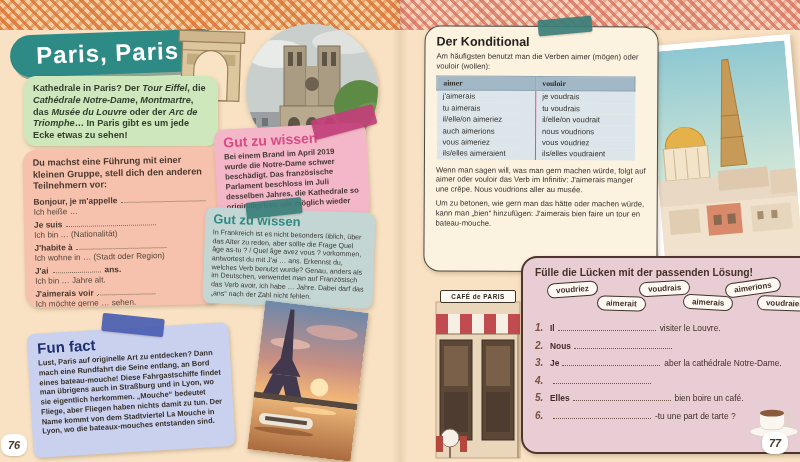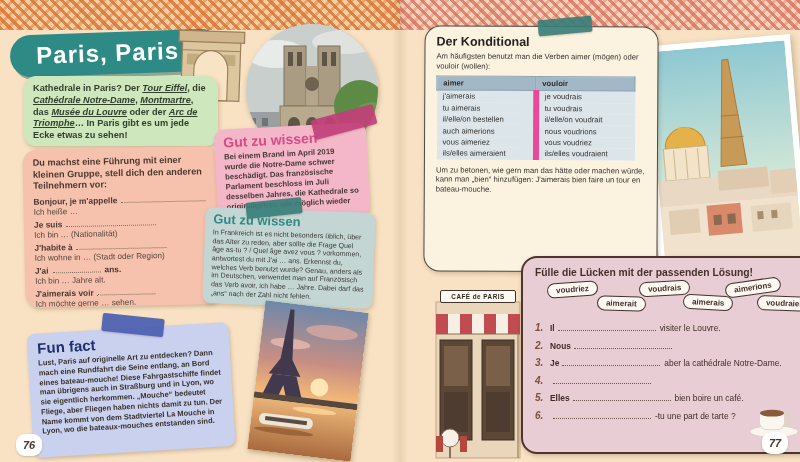--- a/index.html
+++ b/index.html
@@ -17,21 +17,21 @@
   .spine{position:absolute;left:392px;top:0;width:16px;height:462px;
     background:linear-gradient(90deg,rgba(120,80,40,0),rgba(120,80,40,.12),rgba(120,80,40,0));}
   
   .title-pill{left:10px;top:32px;width:212px;height:42px;background:#2e8a85;border-radius:22px;
     transform:rotate(-2deg);display:flex;align-items:center;justify-content:center;color:#fff;
     font-size:24px;font-weight:700;letter-spacing:1px;box-shadow:2px 3px 0 rgba(27,94,89,.45);}
   
   .note{position:absolute;box-shadow:1px 2px 4px rgba(90,60,30,.25);}
   .intro{left:24px;top:76px;width:194px;height:70px;background:#cfe7bd;border-radius:12px;
     padding:7px 9px;font-size:9.2px;line-height:1.28;color:#313f2d;font-weight:700;box-sizing:border-box;}
-  .intro .it{font-style:italic;text-decoration:underline;}
+  .intro .it{font-style:italic;}
   .form-note{left:24px;top:148px;width:196px;height:158px;background:#f6c2ad;border-radius:14px;
     padding:8px 10px;transform:rotate(-1.2deg);box-sizing:border-box;color:#4c3a30;overflow:hidden;}
   .form-h{font-size:9.2px;font-weight:700;line-height:1.25;margin-bottom:4px;}
   .fr-line{display:flex;align-items:flex-end;font-size:8.4px;font-weight:700;margin-top:3px;}
   .dotline{flex:1;border-bottom:1.6px dotted #7e6a58;margin:0 4px 2px 4px;max-width:90px;}
   .de-line{font-size:8.2px;font-weight:400;color:#57473c;margin-top:1px;}
   .know1{left:216px;top:126px;width:152px;height:94px;background:#f3b7c9;border-radius:10px;
     transform:rotate(-3deg);padding:5px 9px;box-sizing:border-box;overflow:hidden;}
   .know1 h3{margin:0 0 2px;color:#d84b85;font-size:14px;font-weight:700;}
   .know1 p{margin:0;font-size:7.7px;line-height:1.3;color:#463a35;font-weight:600;}
@@ -58,22 +58,22 @@
     display:flex;align-items:center;justify-content:center;letter-spacing:.5px;}
   
   .panel{left:424px;top:26px;width:234px;height:246px;background:#fcf2e0;border:1.6px solid #4c4a42;
     border-radius:16px;padding:8px 11px;box-sizing:border-box;transform:rotate(.3deg);overflow:hidden;}
   .panel h2{margin:0 0 3px;font-size:12.5px;color:#23221f;}
   .panel p{margin:0 0 5px;font-size:7.7px;line-height:1.25;color:#35332e;}
   table.conj{border-collapse:collapse;margin:1px 0 6px;font-size:7.7px;}
   table.conj th{background:#a3b8c6;color:#2e2c28;text-align:left;font-weight:700;
     padding:2px 6px;border:1px solid #8fa5b4;}
   table.conj td{background:#dbe5ea;padding:1.2px 6px;color:#34322d;}
-  table.conj td+td{border-left:6px solid #ec4899;}
-  table.conj th{min-width:86px;}
+  table.conj td+td{border-left:1px solid #ec4899;}
+  table.conj th{min-width:86px;font-family:Liberation Serif, serif;}
   
   .exbox{left:521px;top:256px;width:296px;height:198px;background:#e8cdd4;border:2px solid #4e342c;
     border-radius:16px;padding:9px 12px;box-sizing:border-box;}
   .ex-title{font-size:10.3px;font-weight:700;color:#45302a;}
   .chips{position:relative;height:44px;}
   .chip{position:absolute;background:#fdf8f2;border:1.3px solid #45302a;border-radius:9px;
     padding:2px 8px;font-size:8px;font-weight:700;color:#45302a;white-space:nowrap;}
   .ex-item{display:flex;align-items:flex-end;margin-bottom:6.5px;font-size:8.4px;color:#3f2e28;}
   .ex-num{width:15px;font-size:10px;font-weight:700;font-style:italic;color:#7c4f3e;}
   .ex-pre{font-weight:600;margin-right:3px;}
@@ -207,21 +207,21 @@
       <path d="M16,72 L8,94 h16 l4,-12 l4,12 h16 L40,72 Z" fill="#43394e"></path>
       <rect x="0" y="92" width="104" height="6" fill="#57483f"></rect>
       <rect x="0" y="98" width="104" height="52" fill="url(#riv)"></rect>
       <ellipse cx="62" cy="104" rx="22" ry="3" fill="#ffd89a" opacity=".8"></ellipse>
       <rect x="8" y="112" width="54" height="11" rx="5" fill="#ece6d8"></rect>
       <rect x="14" y="115" width="42" height="4" fill="#5a4c42"></rect>
       <ellipse cx="34" cy="128" rx="30" ry="3" fill="#8a5630" opacity=".7"></ellipse>
     </svg>
   </div>
 
-  <div class="pgnum" style="left:16px;top:434px;">76</div>
+  <div class="pgnum" style="left:1px;top:434px;">76</div>
 
   <div class="spine"></div>
 
   <div class="abs poster">
     <svg width="138" height="216" viewBox="0 0 138 216">
       <rect width="138" height="216" fill="#f4ead6"></rect>
       <defs>
           <linearGradient id="psky" x1="0" y1="0" x2="0" y2="1">
         <stop offset="0" stop-color="#8ec8d2"></stop>
             <stop offset="1" stop-color="#d9ead8"></stop>
@@ -262,37 +262,38 @@
       </tr>
       <tr>
             <td>j'aimerais</td>
             <td>je voudrais</td>
           </tr>
       <tr>
             <td>tu aimerais</td>
             <td>tu voudrais</td>
           </tr>
       <tr>
-            <td>il/elle/on bestellen</td>
+            <td>il/elle/on aimeriez</td>
             <td>il/elle/on voudrait</td>
           </tr>
       <tr>
             <td>auch aimerions</td>
             <td>nous voudrions</td>
           </tr>
       <tr>
             <td>vous aimeriez</td>
             <td>vous voudriez</td>
           </tr>
       <tr>
             <td>ils/elles aimeraient</td>
             <td>ils/elles voudraient</td>
           </tr>
     </tbody>
       </table>
+    <p>Wenn man sagen will, was man gern machen würde, folgt auf aimer oder vouloir das Verb im Infinitiv: J'aimerais manger une crêpe. Nous voudrions aller au musée.</p>
     <p>Um zu betonen, wie gern man das hätte oder machen würde, kann man „bien“ hinzufügen: J'aimerais bien faire un tour en bateau-mouche.</p>
   </div>
   <div class="tape" style="left:538px;top:18px;width:54px;height:16px;background:#3a7e79;transform:rotate(-5deg);"></div>
 
   <div class="abs cafe">
     <svg width="88" height="172" viewBox="0 0 88 172">
       <rect x="2" y="14" width="84" height="156" fill="#ead6bb" stroke="#c2a582"></rect>
       <rect x="2" y="26" width="84" height="20" fill="#f6efe4"></rect>
       <g>
         <rect x="2" y="26" width="12" height="20" fill="#c04b50"></rect>

